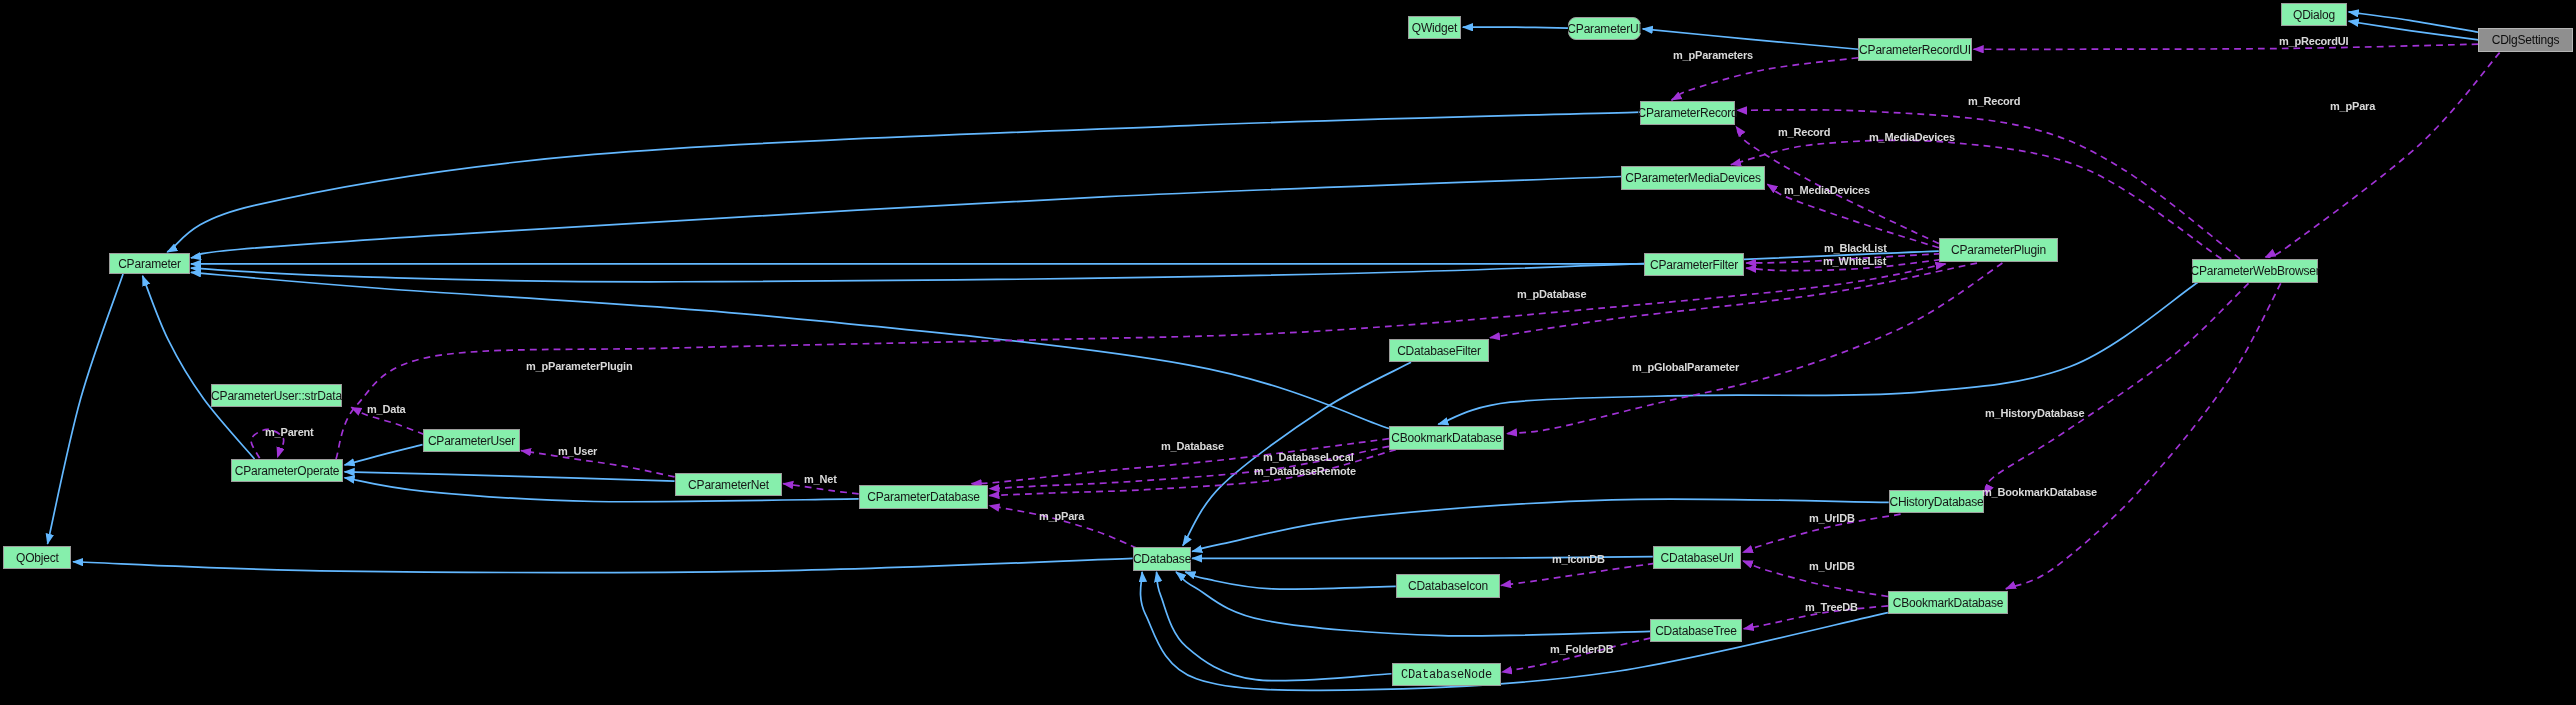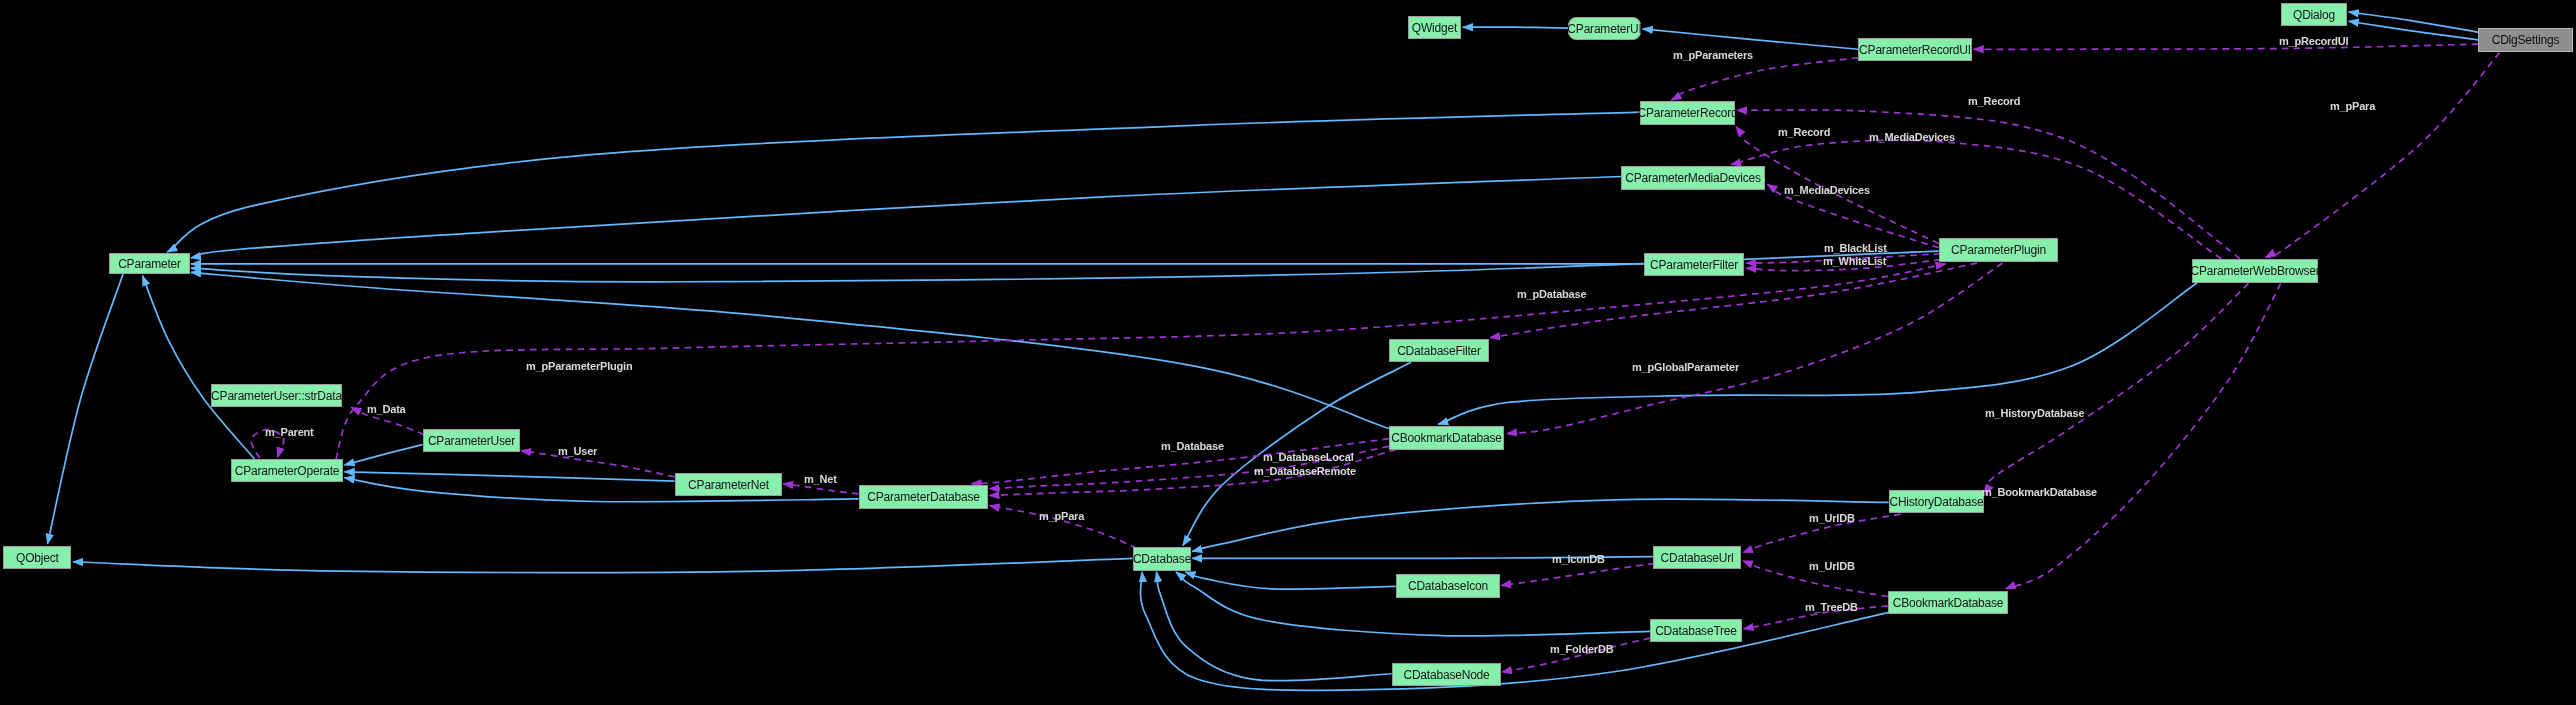--- a/index.html
+++ b/index.html
@@ -96,21 +96,21 @@
       <div class="node" style="left: 675px; top: 473px; width: 107px; height: 23px;">CParameterNet</div>
       <div class="node" style="left: 859px; top: 485px; width: 129px; height: 24px; text-align: right;">CParameterDatabase</div>
       <div class="node" style="left: 1389px; top: 426px; width: 115px; height: 24px;">CBookmarkDatabase</div>
       <div class="node" style="left: 3.4px; top: 546px; width: 68px; height: 23px;">QObject</div>
       <div class="node" style="left: 1133px; top: 547px; width: 58px; height: 24px;">CDatabase</div>
       <div class="node" style="left: 1653px; top: 546px; width: 88px; height: 23px;">CDatabaseUrl</div>
       <div class="node" style="left: 1396px; top: 574px; width: 104px; height: 24px;">CDatabaseIcon</div>
       <div class="node" style="left: 1889px; top: 490px; width: 95px; height: 23px;">CHistoryDatabase</div>
       <div class="node" style="left: 1888px; top: 591px; width: 120px; height: 23px;">CBookmarkDatabase</div>
       <div class="node" style="left: 1650px; top: 619px; width: 92px; height: 23px;">CDatabaseTree</div>
-      <div class="node" style="left: 1392px; top: 663px; width: 109px; height: 23px;">CDatabaseNode</div>
+      <div class="node" style="left: 1392px; top: 663px; width: 109px; height: 23px; font-family: Liberation Mono, monospace;">CDatabaseNode</div>
     </div>
   <div id="labels">
       <div class="edge-label" style="left: 1673px; top: 49px;">m_pParameters</div>
       <div class="edge-label" style="left: 2279px; top: 35px;">m_pRecordUI</div>
       <div class="edge-label" style="left: 2330px; top: 100px;">m_pPara</div>
       <div class="edge-label" style="left: 1968px; top: 95px;">m_Record</div>
       <div class="edge-label" style="left: 1869px; top: 131px;">m_MediaDevices</div>
       <div class="edge-label" style="left: 1778px; top: 126px;">m_Record</div>
       <div class="edge-label" style="left: 1784px; top: 184px;">m_MediaDevices</div>
       <div class="edge-label" style="left: 1824px; top: 242px;">m_BlackList</div>

